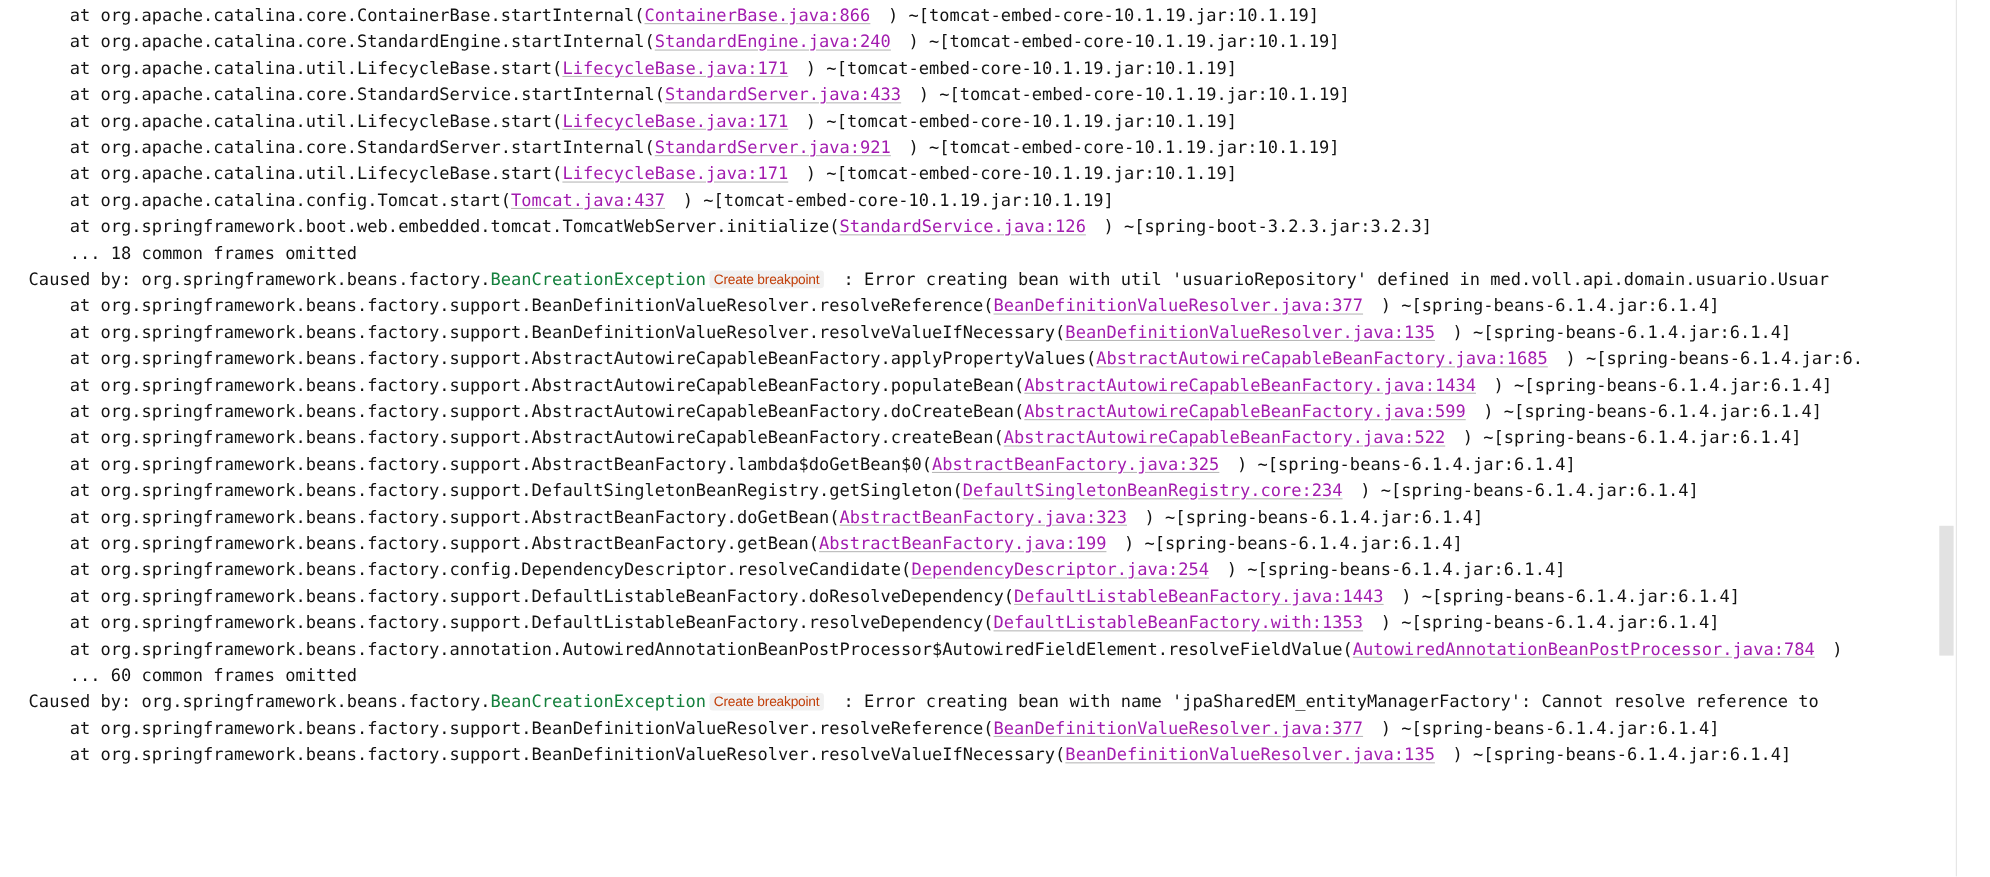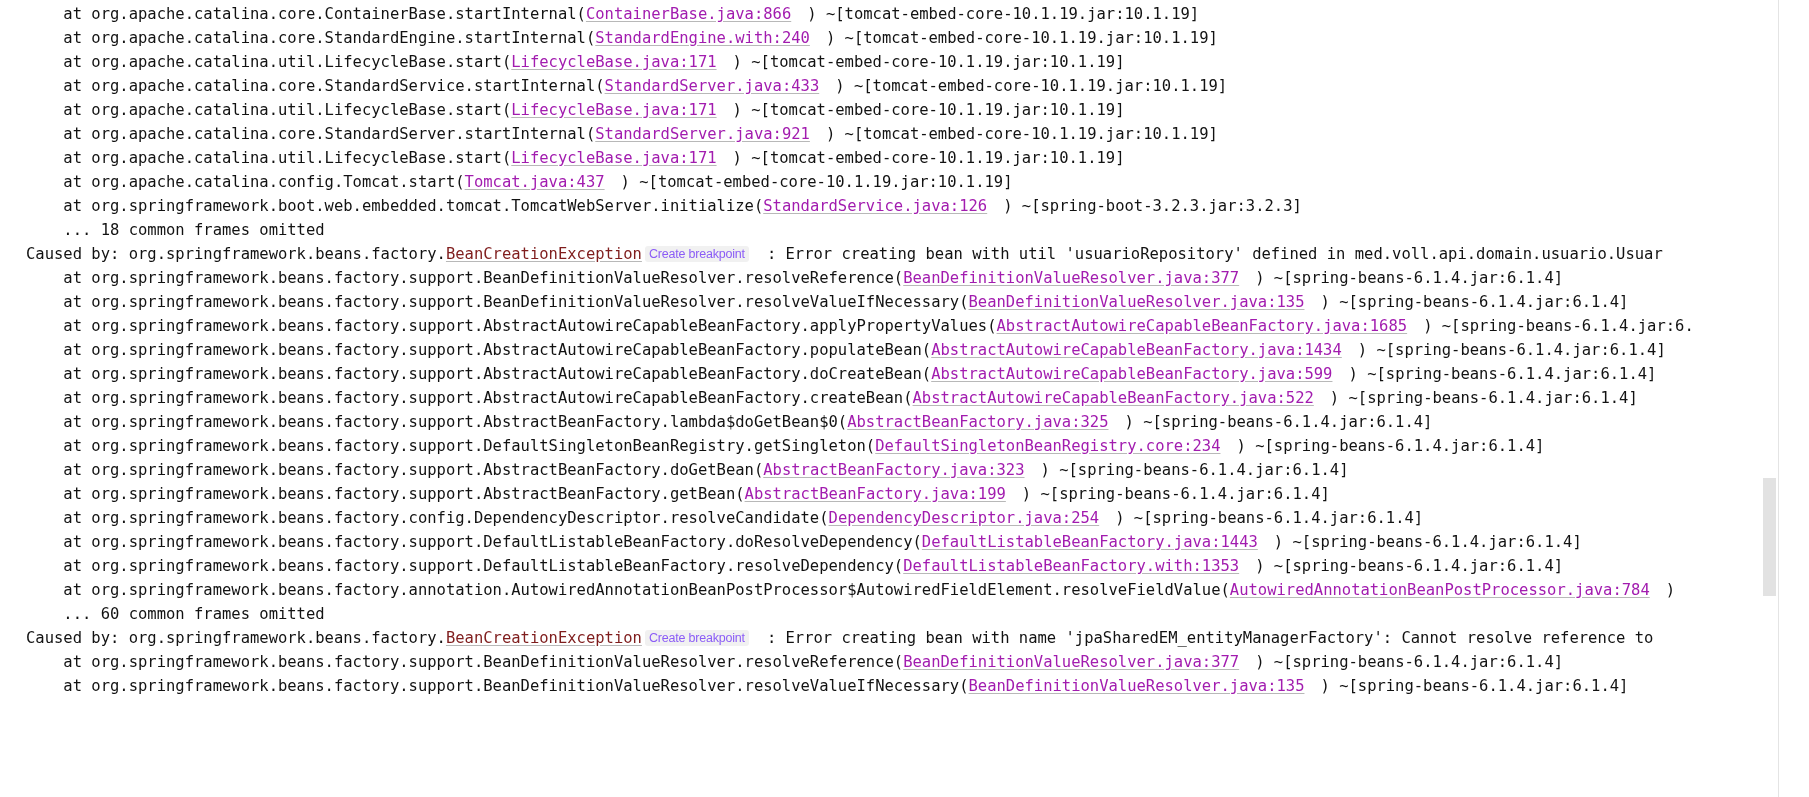--- a/index.html
+++ b/index.html
@@ -58,30 +58,29 @@
   .tok-plain { color: #121212; margin-left: 16px; }
 
   .tok-link {
     color: #a21caf;
     text-decoration: underline;
     text-decoration-color: #b8b8b8;
     text-underline-offset: 2px;
   }
 
   .tok-exc {
-    color: #7f1d1d;
-    text-decoration: underline;
+    color: #15803d;
     text-decoration-color: #b8b8b8;
     text-underline-offset: 2px;
   }
 
   .tok-hint {
     font-family: "Liberation Sans", "DejaVu Sans", sans-serif;
     font-size: 12.5px;
-    color: #8b5cf6;
+    color: #c2410c;
     background: #f1f1f1;
     border-radius: 3px;
     padding: 1px 4px 1px 4px;
     margin: 16px 2px 0 3px;
     white-space: pre;
     letter-spacing: -0.2px;
     vertical-align: 1px;
   }
 
   
@@ -115,21 +114,21 @@
   }
 </style>
 </head>
 <body>
 
 <div id="console-root">
 
   <div id="console-viewport">
     <div id="console-lines">
         <div class="console-line"><span class="tok tok-plain">    at org.apache.catalina.core.ContainerBase.startInternal(</span><span class="tok tok-link">ContainerBase.java:866</span><span class="tok tok-plain">) ~[tomcat-embed-core-10.1.19.jar:10.1.19]</span></div>
-        <div class="console-line"><span class="tok tok-plain">    at org.apache.catalina.core.StandardEngine.startInternal(</span><span class="tok tok-link">StandardEngine.with:240</span><span class="tok tok-plain">) ~[tomcat-embed-core-10.1.19.jar:10.1.19]</span></div>
+        <div class="console-line"><span class="tok tok-plain">    at org.apache.catalina.core.StandardEngine.startInternal(</span><span class="tok tok-link">StandardEngine.java:240</span><span class="tok tok-plain">) ~[tomcat-embed-core-10.1.19.jar:10.1.19]</span></div>
         <div class="console-line"><span class="tok tok-plain">    at org.apache.catalina.util.LifecycleBase.start(</span><span class="tok tok-link">LifecycleBase.java:171</span><span class="tok tok-plain">) ~[tomcat-embed-core-10.1.19.jar:10.1.19]</span></div>
         <div class="console-line"><span class="tok tok-plain">    at org.apache.catalina.core.StandardService.startInternal(</span><span class="tok tok-link">StandardServer.java:433</span><span class="tok tok-plain">) ~[tomcat-embed-core-10.1.19.jar:10.1.19]</span></div>
         <div class="console-line"><span class="tok tok-plain">    at org.apache.catalina.util.LifecycleBase.start(</span><span class="tok tok-link">LifecycleBase.java:171</span><span class="tok tok-plain">) ~[tomcat-embed-core-10.1.19.jar:10.1.19]</span></div>
         <div class="console-line"><span class="tok tok-plain">    at org.apache.catalina.core.StandardServer.startInternal(</span><span class="tok tok-link">StandardServer.java:921</span><span class="tok tok-plain">) ~[tomcat-embed-core-10.1.19.jar:10.1.19]</span></div>
         <div class="console-line"><span class="tok tok-plain">    at org.apache.catalina.util.LifecycleBase.start(</span><span class="tok tok-link">LifecycleBase.java:171</span><span class="tok tok-plain">) ~[tomcat-embed-core-10.1.19.jar:10.1.19]</span></div>
         <div class="console-line"><span class="tok tok-plain">    at org.apache.catalina.config.Tomcat.start(</span><span class="tok tok-link">Tomcat.java:437</span><span class="tok tok-plain">) ~[tomcat-embed-core-10.1.19.jar:10.1.19]</span></div>
         <div class="console-line"><span class="tok tok-plain">    at org.springframework.boot.web.embedded.tomcat.TomcatWebServer.initialize(</span><span class="tok tok-link">StandardService.java:126</span><span class="tok tok-plain">) ~[spring-boot-3.2.3.jar:3.2.3]</span></div>
         <div class="console-line"><span class="tok tok-plain">    ... 18 common frames omitted</span></div>
         <div class="console-line"><span class="tok tok-plain">Caused by: org.springframework.beans.factory.</span><span class="tok tok-exc">BeanCreationException</span><span class="tok tok-hint">Create breakpoint</span><span class="tok tok-plain">: Error creating bean with util 'usuarioRepository' defined in med.voll.api.domain.usuario.Usuar</span></div>
         <div class="console-line"><span class="tok tok-plain">    at org.springframework.beans.factory.support.BeanDefinitionValueResolver.resolveReference(</span><span class="tok tok-link">BeanDefinitionValueResolver.java:377</span><span class="tok tok-plain">) ~[spring-beans-6.1.4.jar:6.1.4]</span></div>

